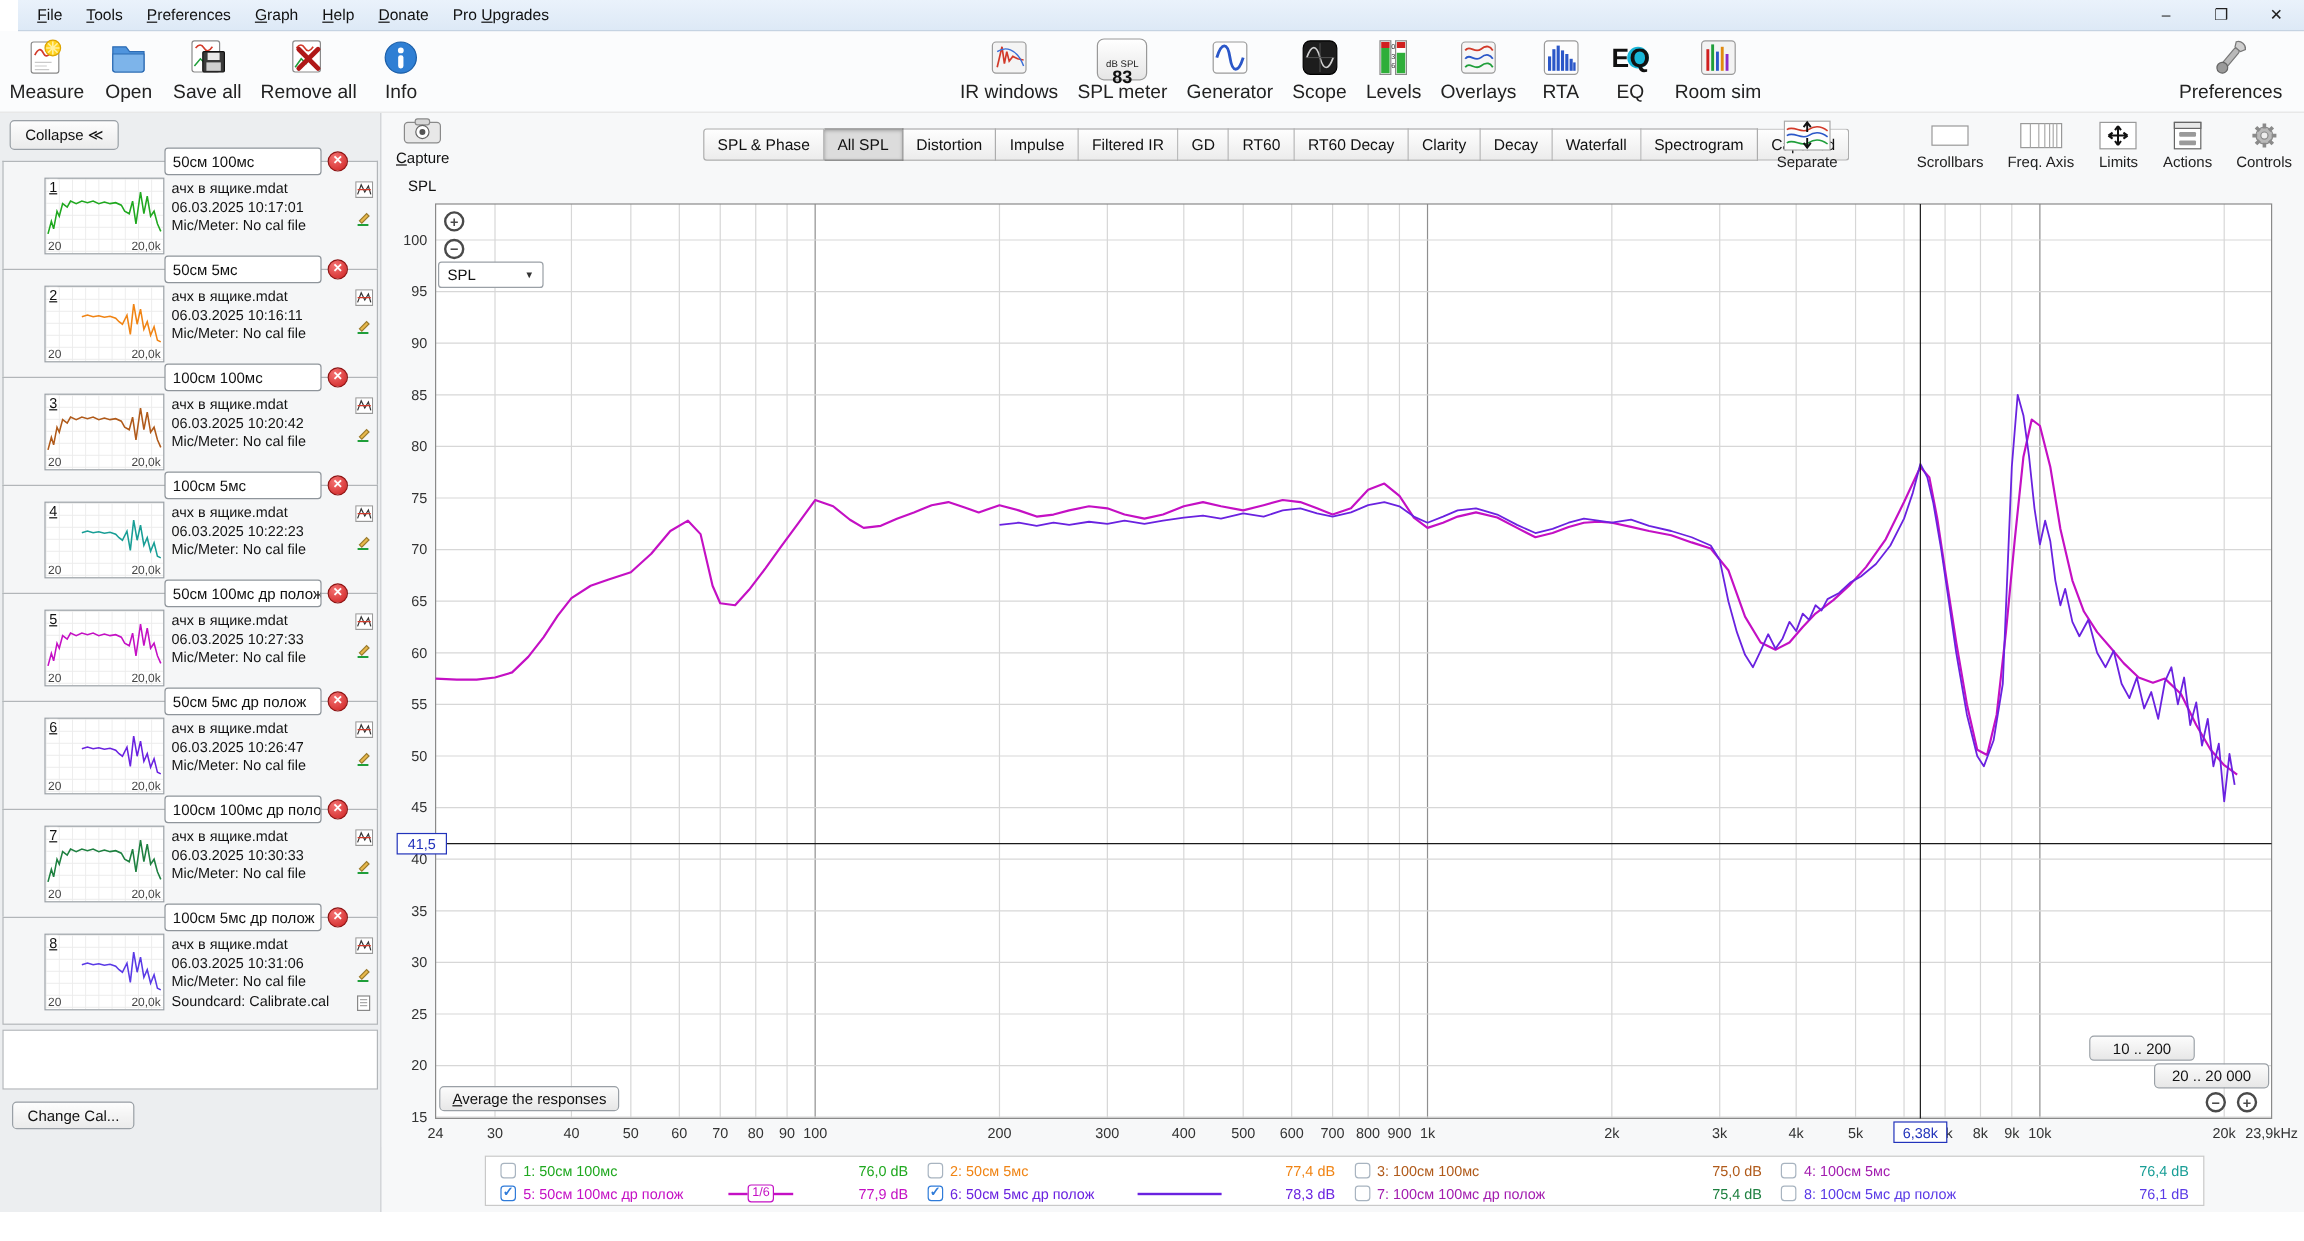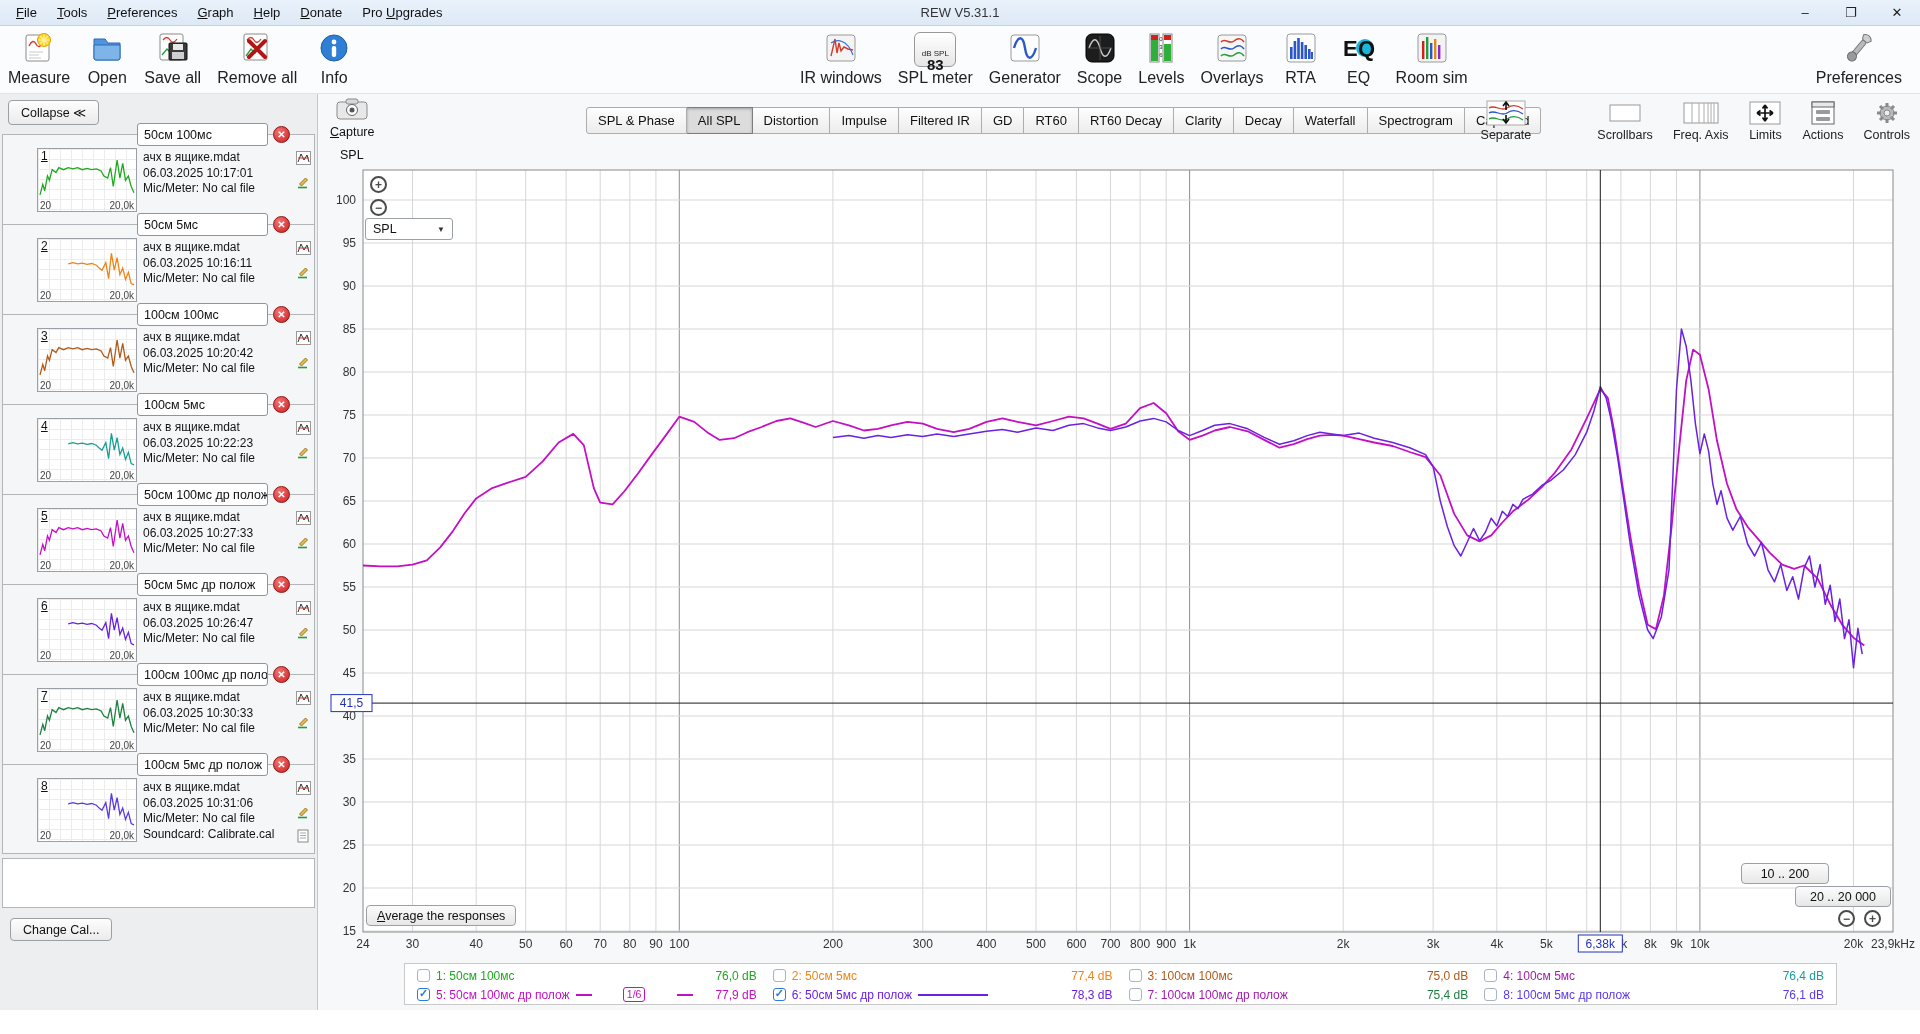--- a/index.html
+++ b/index.html
@@ -1,20 +1,20 @@
 <!DOCTYPE html>
 <html><head>
 <meta charset="utf-8">
 <style>
 *{margin:0;padding:0;box-sizing:border-box}
 html,body{width:1920px;height:1034px}
 body{font-family:"Liberation Sans",sans-serif;background:#fff;overflow:hidden;font-size:12px;color:#111}
 .app{position:relative;width:1920px;height:1034px;background:#fff}
 
-.titlebar{position:absolute;top:0;left:0;right:0;height:26px;background:linear-gradient(#eaf2fb,#dde9f6);border-bottom:1px solid #c5d3e2;display:flex;align-items:center;z-index:10}
+.titlebar{position:absolute;top:0;left:15px;right:0;height:26px;background:linear-gradient(#eaf2fb,#dde9f6);border-bottom:1px solid #c5d3e2;display:flex;align-items:center;z-index:10}
 .menu{display:flex;padding-left:6px}
 .menu-item{padding:4px 10px;font-size:13px;cursor:default}
 .win-title{position:absolute;left:0;right:0;text-align:center;font-size:13px;color:#333;pointer-events:none}
 .winbtns{position:absolute;right:0;top:0;display:flex}
 .winbtn{width:46px;height:25px;display:flex;align-items:center;justify-content:center;font-size:13px;color:#222}
 
 .toolbar{position:absolute;top:26px;left:0;right:0;height:68px;background:#fbfcfd;border-bottom:1px solid #e3e3e3;z-index:9}
 .tgroup{position:absolute;top:5px;display:flex;gap:16px}
 .tbtn{display:flex;flex-direction:column;align-items:center;gap:1px;min-width:42px}
 .tbtn .ic{height:37px;display:flex;align-items:center;justify-content:center}
@@ -65,21 +65,21 @@
 .rbtn{position:absolute;height:21px;border:1px solid #9aa0a6;border-radius:4px;background:linear-gradient(#fcfcfc,#e7e7e7);font-size:12.5px;display:flex;align-items:center;justify-content:center;z-index:3;color:#111}
 #rb1{left:1423px;top:769px;width:88px}
 #rb2{left:1477px;top:792px;width:96px}
 .zbot{position:absolute;left:1520px;top:816px;display:flex;gap:9px;z-index:3}
 .legend{position:absolute;left:86px;top:869px;width:1433px;height:42px;background:#fff;border:1px solid #c9c9c9;display:grid;grid-template-columns:repeat(4,1fr);grid-auto-rows:19px;padding:2px 4px;font-size:12px;z-index:3}
 .lcell{display:flex;align-items:center;gap:6px;padding:0 8px;overflow:hidden}
 .lcheck{width:13px;height:13px;border:1px solid #a8b4c0;border-radius:3px;background:#fff;flex:none;position:relative}
 .lcheck.on{border-color:#2f7bd9}
 .lcheck.on::after{content:"✓";color:#2f7bd9;font-size:11px;position:absolute;left:1px;top:-2px;font-weight:bold}
 .lname{white-space:nowrap}
-.lind{flex:1;display:flex;align-items:center;justify-content:space-between;gap:0}
+.lind{flex:1;display:flex;align-items:center;justify-content:center;gap:0}
 .lline{height:2px;display:inline-block}
 .smoothbox{border:1px solid;border-radius:3px;padding:0 3px;font-size:10.5px;line-height:13px}
 .lval{width:58px;text-align:right;white-space:nowrap}
 
 .statusbar{position:absolute;left:0;bottom:0;right:0;height:24px;background:#fcfcfc;border-top:1px solid #d7d7d7;display:flex;align-items:stretch;font-size:12px;z-index:10}
 .scell{display:flex;align-items:center;padding:0 12px;border-right:1px solid #d2d2d2;white-space:nowrap;color:#111}
 </style>
 </head>
 <body>
 
@@ -87,21 +87,20 @@
   <div class="titlebar">
     <div class="menu" id="menubar">
         <span class="menu-item"><u>F</u>ile</span>
         <span class="menu-item"><u>T</u>ools</span>
         <span class="menu-item"><u>P</u>references</span>
         <span class="menu-item"><u>G</u>raph</span>
         <span class="menu-item"><u>H</u>elp</span>
         <span class="menu-item"><u>D</u>onate</span>
         <span class="menu-item">Pro <u>U</u>pgrades</span>
       </div>
-    <div class="win-title">REW V5.31.1</div>
     <div class="winbtns">
       <div class="winbtn">–</div>
       <div class="winbtn">❐</div>
       <div class="winbtn">✕</div>
     </div>
   </div>
 
   <div class="toolbar">
     <div class="tgroup" id="tb-left" style="left:8px">
         <div class="tbtn">

